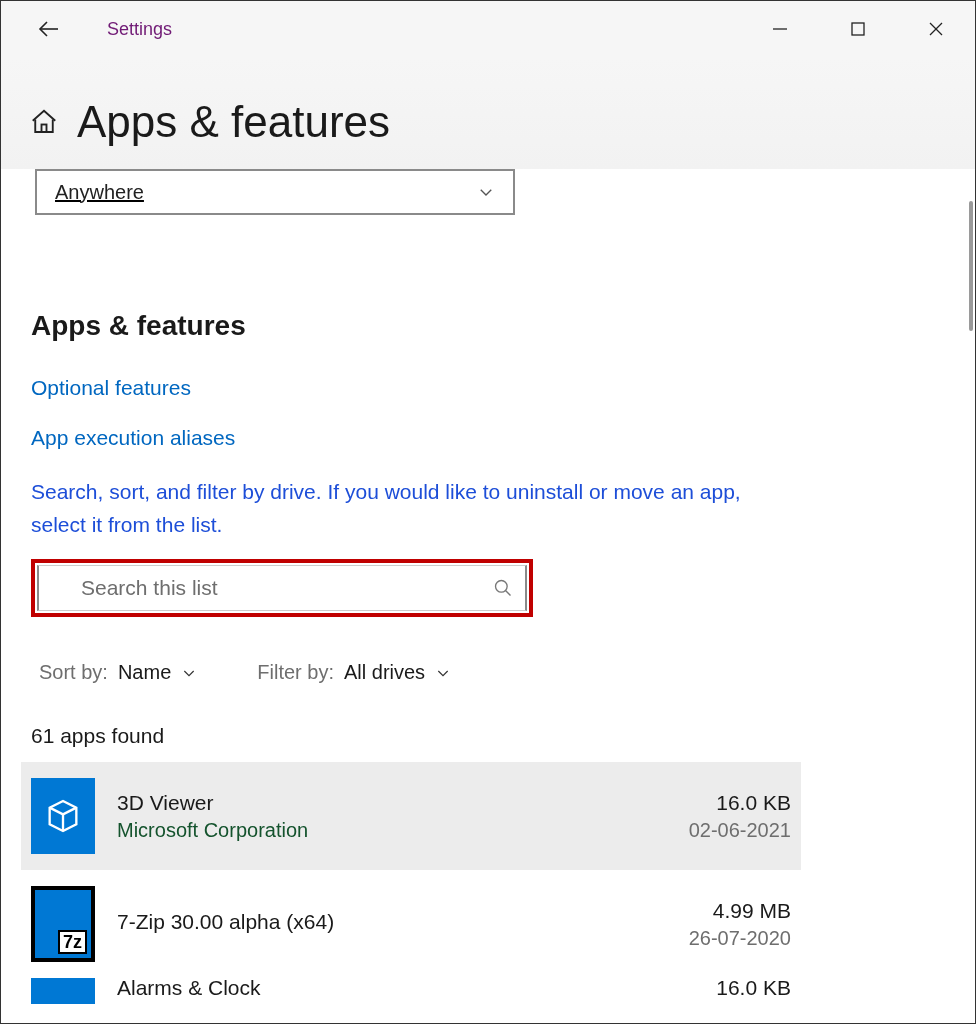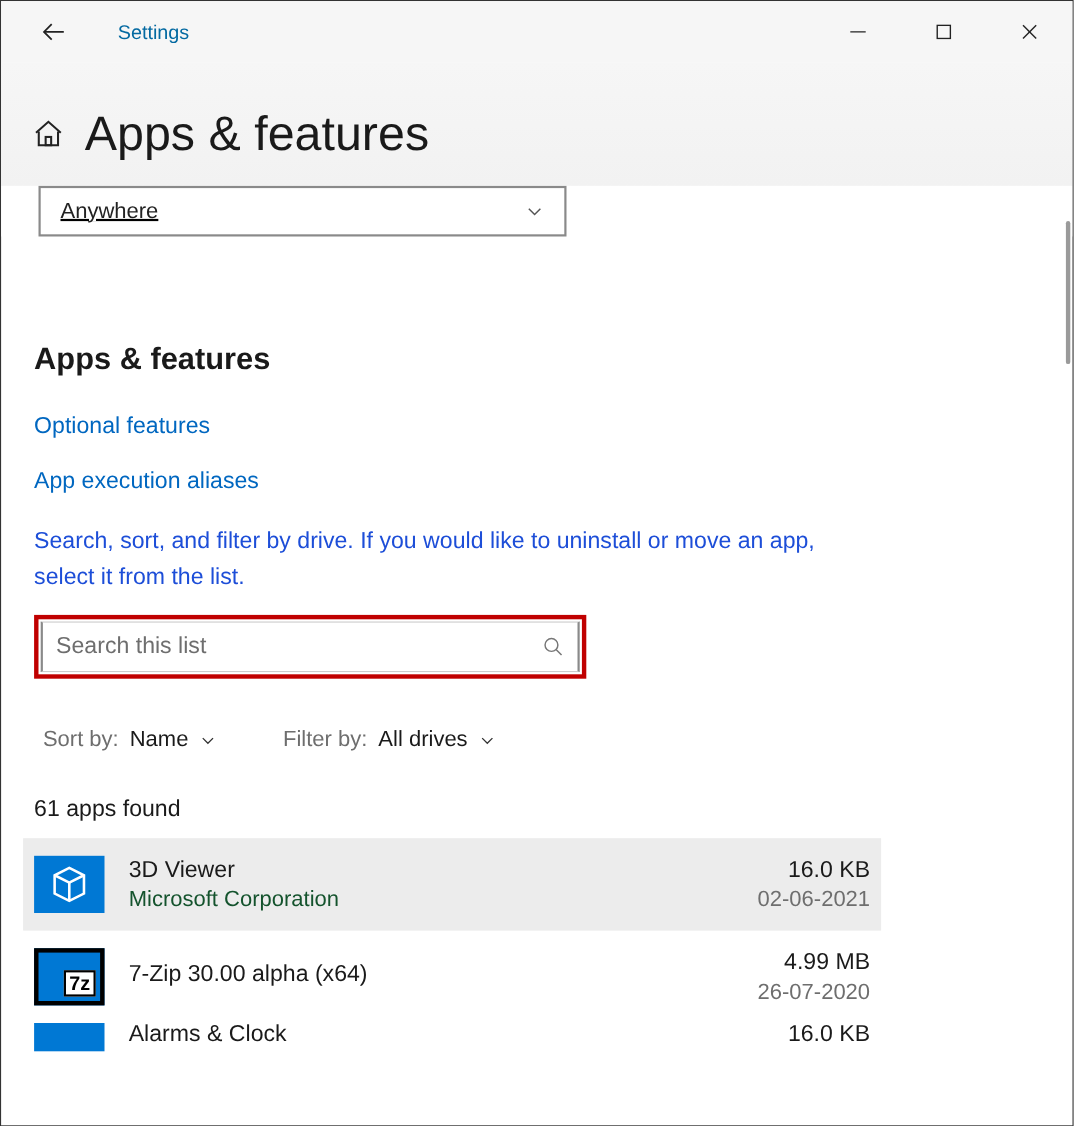--- a/index.html
+++ b/index.html
@@ -21,21 +21,21 @@
     padding-left: 28px;
   }
   .back-btn {
     width: 40px; height: 40px;
     display: flex; align-items: center; justify-content: center;
     cursor: pointer;
   }
   .title-text {
     font-size: 18px;
     margin-left: 38px;
-    color: #0369a1;
+    color: #701a75;
   }
   .window-controls {
     position: absolute;
     right: 0; top: 0;
     display: flex;
     height: 56px;
   }
   .winctl {
     width: 78px; height: 56px;
     display: flex; align-items: center; justify-content: center;
@@ -119,20 +119,21 @@
     padding: 0 12px;
     justify-content: space-between;
   }
   .search-field input {
     border: none;
     outline: none;
     font-size: 21px;
     color: #222;
     width: 380px;
     background: transparent;
+    margin-left: 30px;
   }
   .search-field input::placeholder { color: #6e6e6e; }
   .sort-filter-row {
     display: flex;
     gap: 60px;
     margin-top: 44px;
     font-size: 20px;
     color: #1a1a1a;
     align-items: center;
     padding-left: 8px;
@@ -147,21 +148,21 @@
   }
   .app-list { margin-left: -10px; margin-right: -10px; }
   .app-row {
     display: flex;
     align-items: center;
     padding: 16px 10px;
     cursor: pointer;
   }
   .app-row.selected { background: #ececec; }
   .app-icon {
-    width: 64px; height: 52px;
+    width: 64px; height: 76px;
     margin-right: 22px;
     display: flex; align-items: center; justify-content: center;
     flex-shrink: 0;
   }
   .app-info { flex: 1; }
   .app-name { font-size: 21px; color: #1a1a1a; margin-bottom: 4px; }
   .app-pub { font-size: 20px; color: #14532d; }
   .app-meta { text-align: right; }
   .app-size { font-size: 21px; color: #1a1a1a; margin-bottom: 4px; }
   .app-date { font-size: 20px; color: #6e6e6e; }

